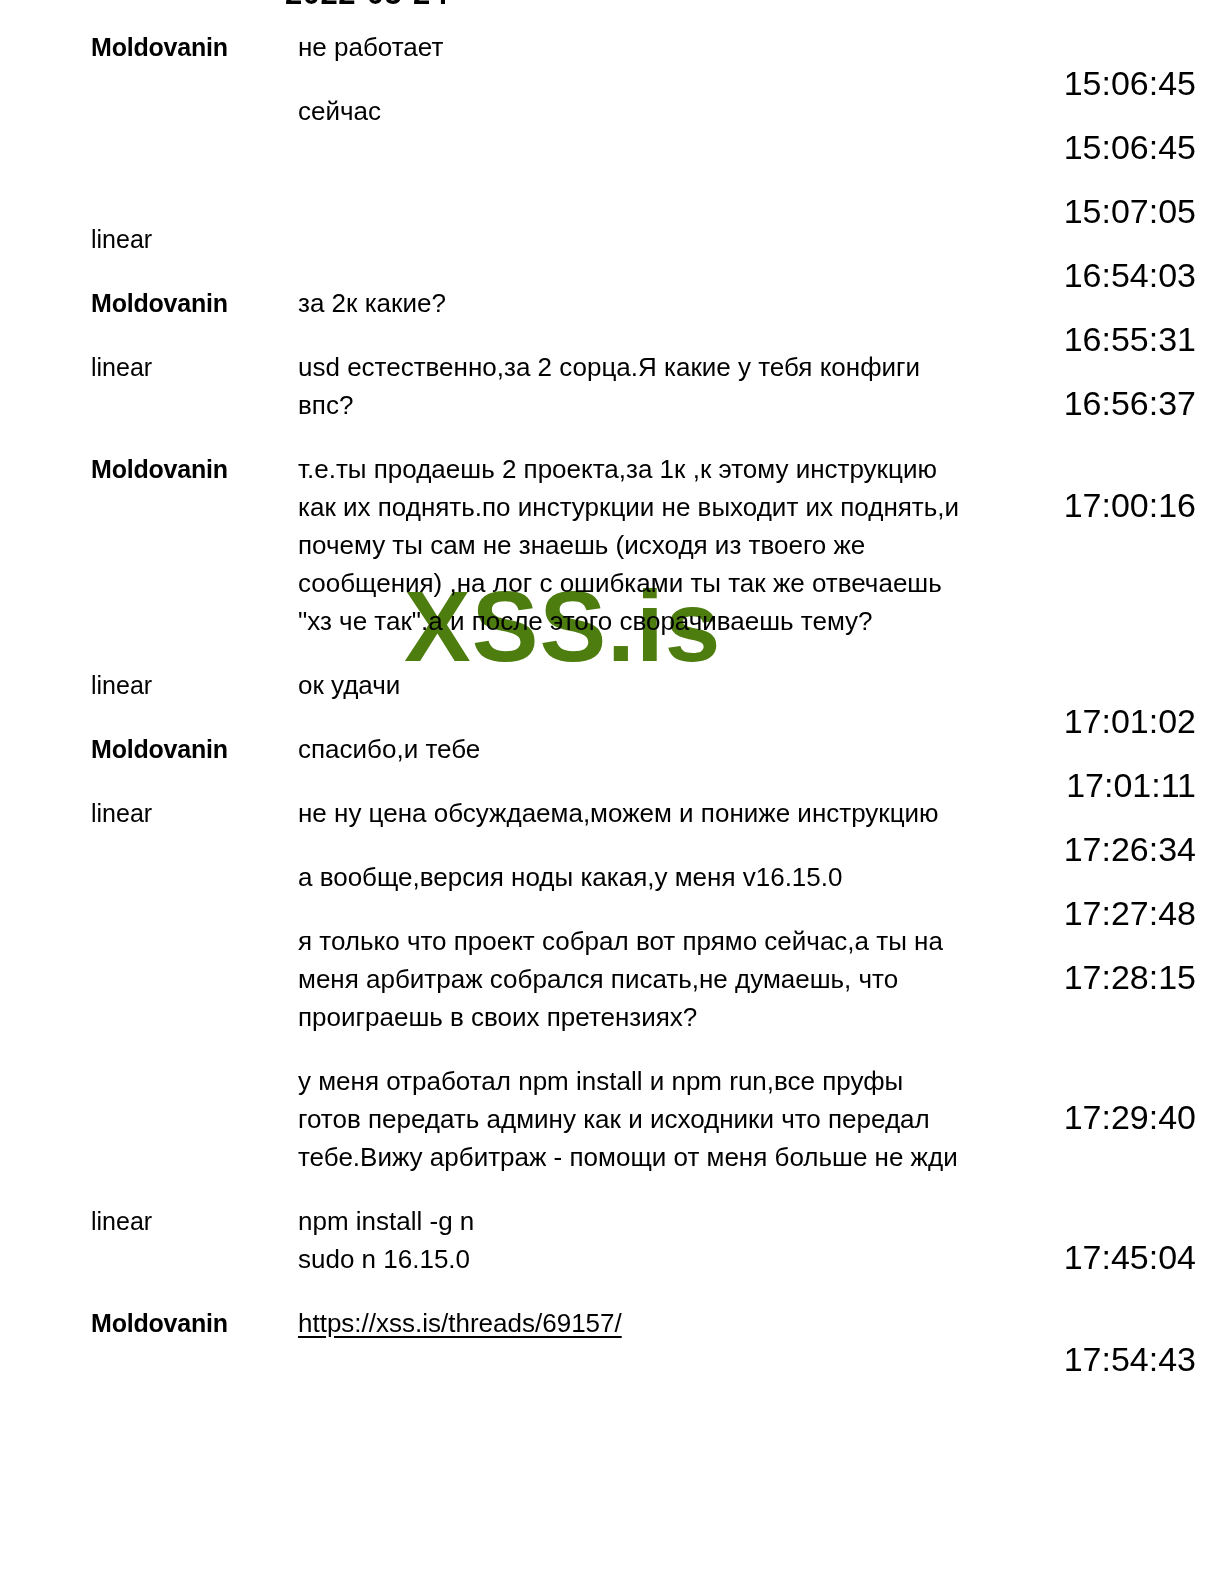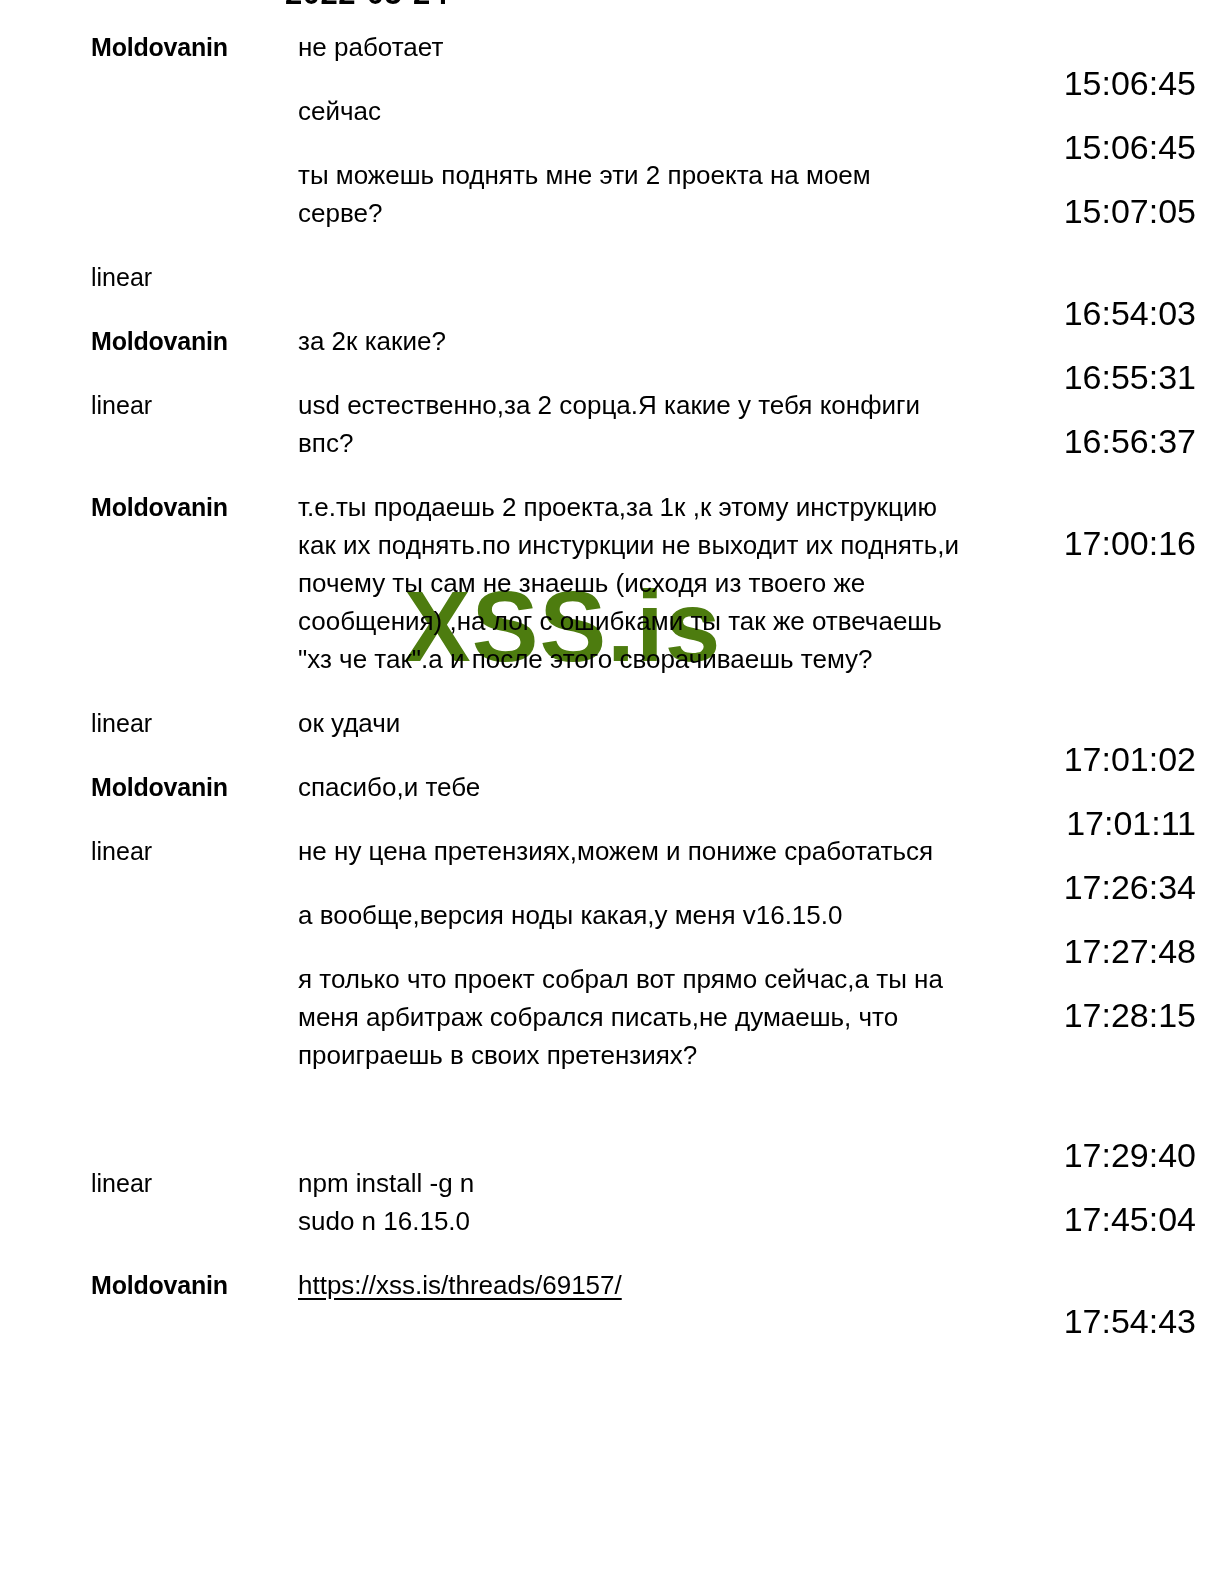--- a/index.html
+++ b/index.html
@@ -149,21 +149,20 @@
     <div class="msg-row">
       <div class="msg-author bold">Moldovanin</div>
       <div class="msg-text">не работает</div>
       <div class="msg-time">15:06:45</div>
     </div>
     <div class="msg-row">
       <div class="msg-text">сейчас</div>
       <div class="msg-time">15:06:45</div>
     </div>
     <div class="msg-row">
-      <div class="msg-text">ты можешь поднять мне эти 2 проекта на моем серве?</div>
       <div class="msg-time">15:07:05</div>
     </div>
     <div class="msg-row">
       <div class="msg-author regular">linear</div>
       <div class="msg-time">16:54:03</div>
     </div>
     <div class="msg-row">
       <div class="msg-author bold">Moldovanin</div>
       <div class="msg-text">за 2к какие?</div>
       <div class="msg-time">16:55:31</div>
@@ -183,32 +182,33 @@
       <div class="msg-text">ок удачи</div>
       <div class="msg-time">17:01:02</div>
     </div>
     <div class="msg-row">
       <div class="msg-author bold">Moldovanin</div>
       <div class="msg-text">спасибо,и тебе</div>
       <div class="msg-time">17:01:11</div>
     </div>
     <div class="msg-row">
       <div class="msg-author regular">linear</div>
-      <div class="msg-text">не ну цена претензиях,можем и пониже сработаться</div>
+      <div class="msg-text">не ну цена обсуждаема,можем и пониже инструкцию</div>
       <div class="msg-time">17:26:34</div>
     </div>
     <div class="msg-row">
       <div class="msg-text">а вообще,версия ноды какая,у меня v16.15.0</div>
       <div class="msg-time">17:27:48</div>
     </div>
     <div class="msg-row">
       <div class="msg-text">я только что проект собрал вот прямо сейчас,а ты на меня арбитраж собрался писать,не думаешь, что проиграешь в своих претензиях?</div>
       <div class="msg-time">17:28:15</div>
     </div>
     <div class="msg-row">
+      <div class="msg-text">у меня отработал npm install и npm run,все пруфы готов передать админу как и исходники что передал тебе.Вижу арбитраж - помощи от меня больше не жди</div>
       <div class="msg-time">17:29:40</div>
     </div>
     <div class="msg-row">
       <div class="msg-author regular">linear</div>
       <div class="msg-text">npm install -g n
 sudo n 16.15.0</div>
       <div class="msg-time">17:45:04</div>
     </div>
     <div class="msg-row">
       <div class="msg-author bold">Moldovanin</div>

